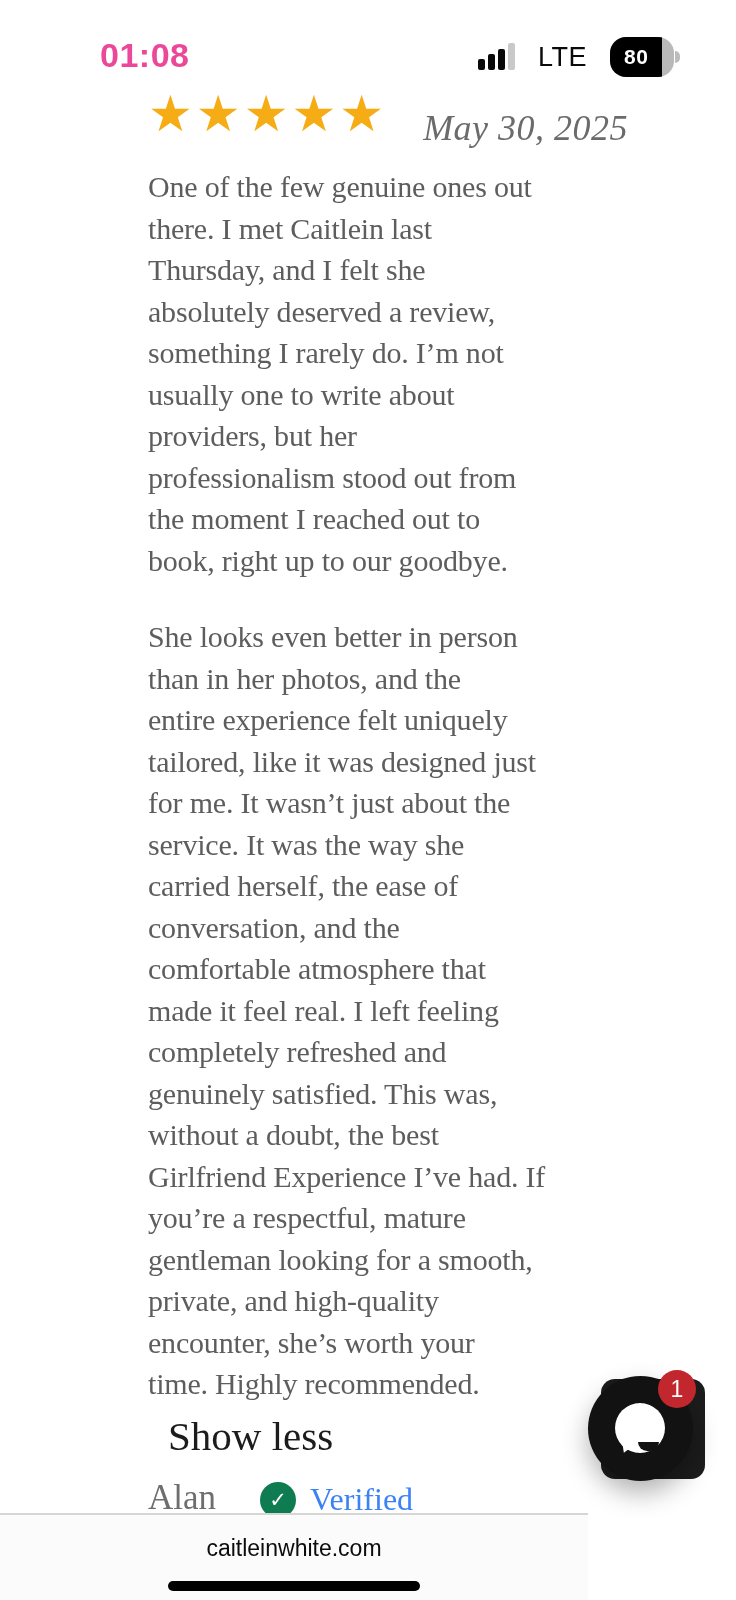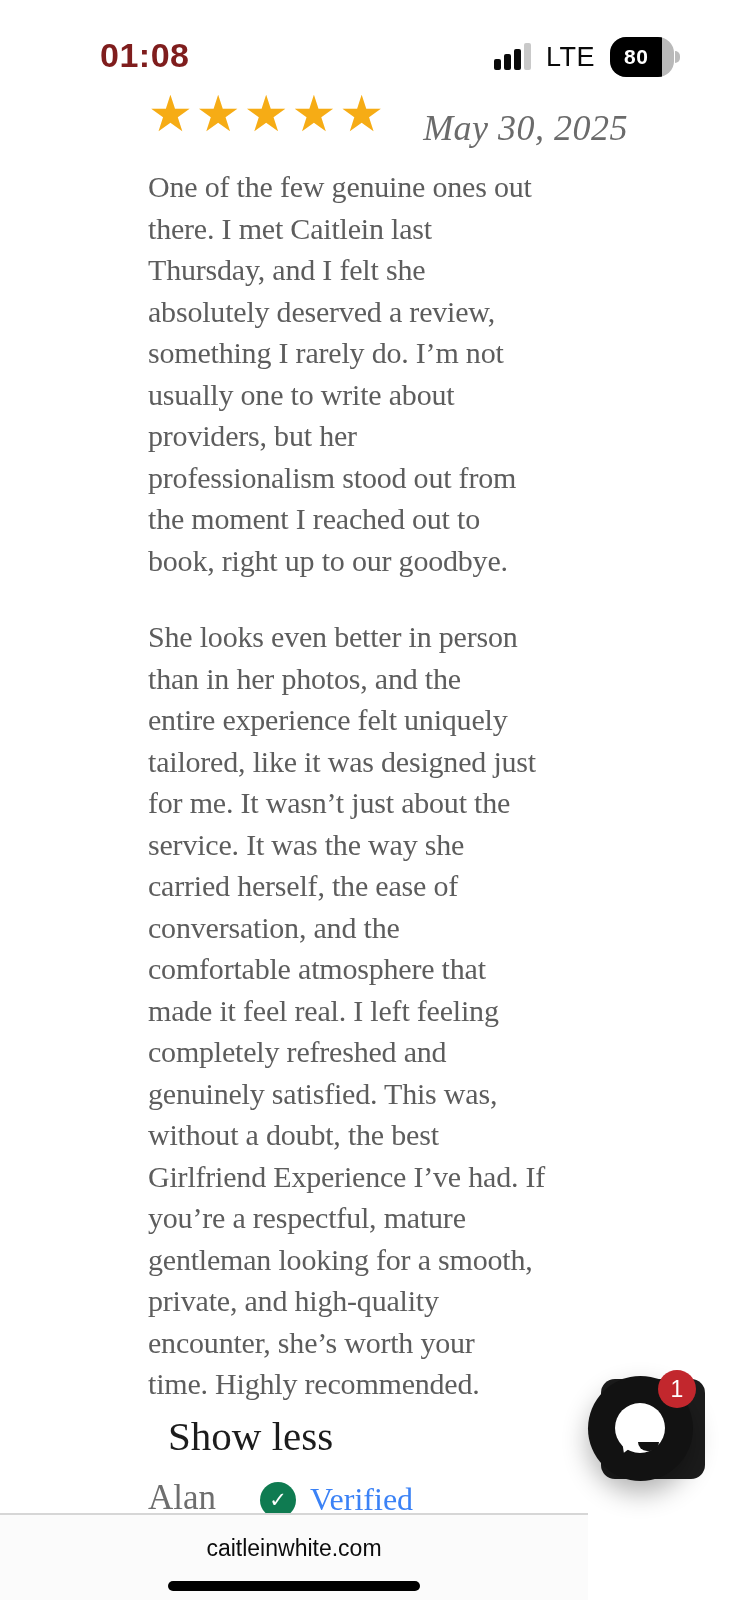--- a/index.html
+++ b/index.html
@@ -15,28 +15,28 @@
   }
 
   
   .status-time {
     position: absolute;
     left: 100px; top: 36px;
     font-family: "Liberation Sans", sans-serif;
     font-size: 34px;
     font-weight: 700;
     letter-spacing: 0.5px;
-    color: #7f1d1d;
+    color: #ec4899;
   }
   .status-right {
     position: absolute;
     top: 37px; right: 56px;
     display: flex;
     align-items: center;
-    gap: 15px;
+    gap: 23px;
   }
   .signal { display: flex; align-items: flex-end; gap: 3px; height: 28px; padding-bottom: 1px; }
   .signal i { display: block; width: 7px; border-radius: 2px; background: #0a0a0a; }
   .signal i:nth-child(1) { height: 11px; }
   .signal i:nth-child(2) { height: 16px; }
   .signal i:nth-child(3) { height: 21px; }
   .signal i:nth-child(4) { height: 27px; background: #c9c9c9; }
   .lte {
     font-family: "Liberation Sans", sans-serif;
     font-size: 27px;

